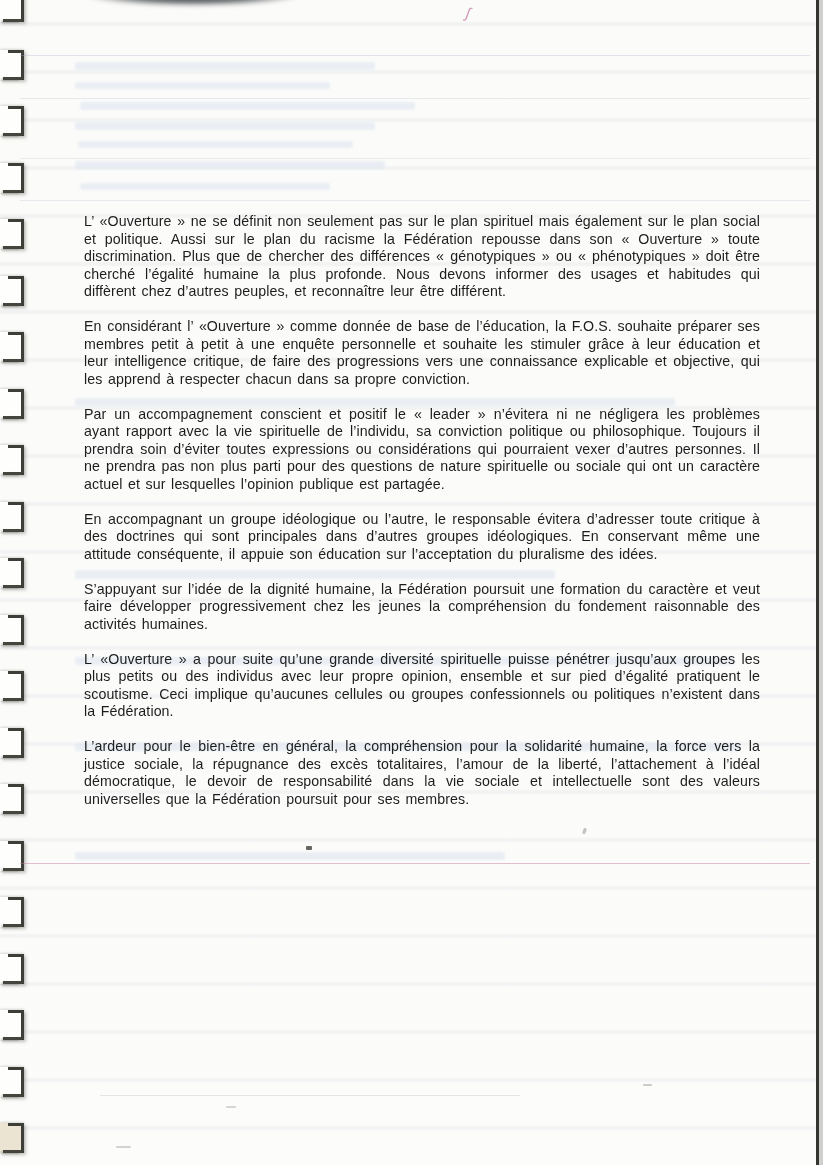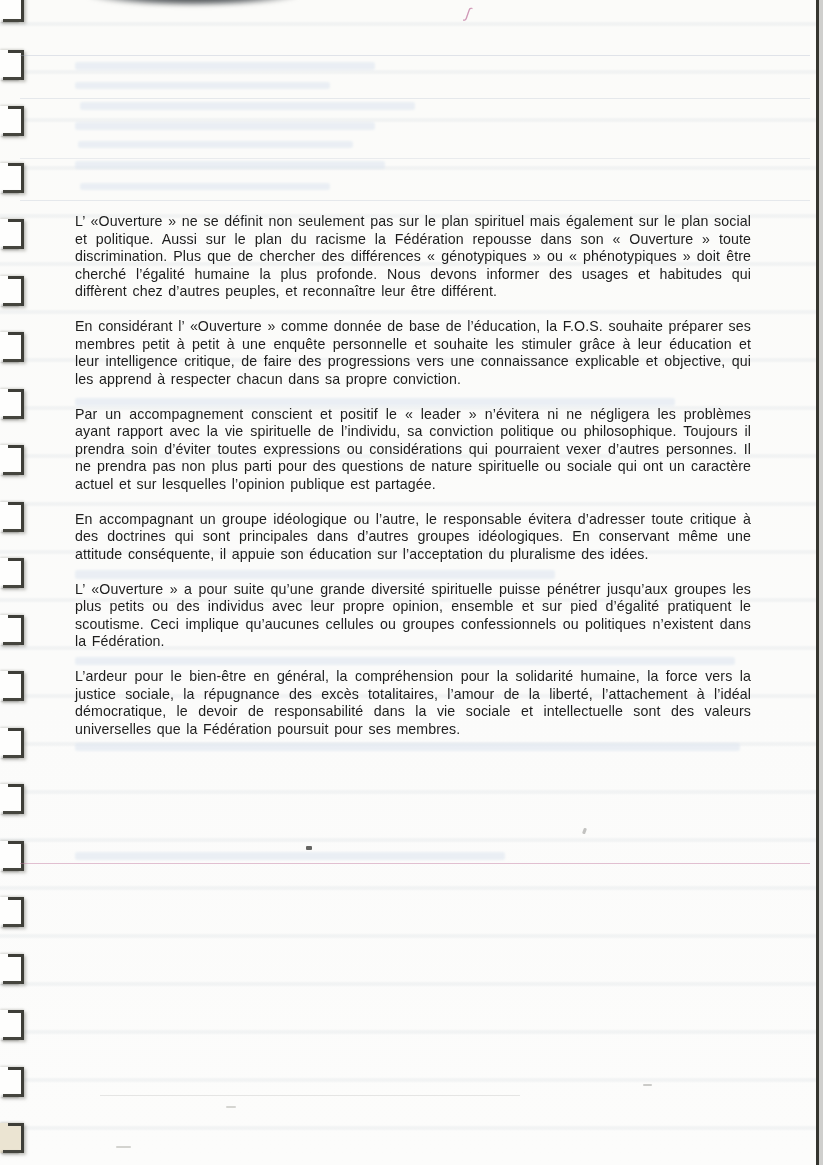--- a/index.html
+++ b/index.html
@@ -12,21 +12,21 @@
     position:relative;width:823px;height:1165px;overflow:hidden;
     background:
       repeating-linear-gradient(180deg,
         rgba(255,255,255,0) 0px, rgba(255,255,255,0) 21px,
         rgba(226,230,233,0.38) 23px, rgba(226,230,233,0.38) 25px,
         rgba(255,255,255,0) 27px, rgba(255,255,255,0) 48px),
       linear-gradient(180deg,#fbfbf9 0%,#fbfbfa 60%,#fcfcfb 100%);
   }
   
   .text-block{
-    position:absolute;left:75px;top:213px;width:676px;
+    position:absolute;left:84px;top:213px;width:676px;
     color:#1d1d1d;font-size:14.2px;line-height:17.5px;
     text-align:justify;word-spacing:1.5px;letter-spacing:0.1px;
     -webkit-font-smoothing:antialiased;
   }
   .text-block p{margin:0 0 17.5px 0;}
   
   .hole{
     position:absolute;left:0;width:21px;height:30px;background:#fefefd;
     border-right:3px solid #3e3e38;
     box-shadow:2px 2px 3px rgba(145,145,138,0.55), 0 -1px 2px rgba(165,165,158,0.4);
@@ -112,20 +112,21 @@
   <div class="ghost" style="left:75px;top:570px;width:480px;height:9px"></div>
   <div class="ghost" style="left:75px;top:657px;width:660px;height:8px"></div>
   <div class="ghost" style="left:75px;top:743px;width:665px;height:8px"></div>
   <div class="ghost" style="left:75px;top:852px;width:430px;height:8px"></div>
 
   <div class="text-block">
     <p>L’ «Ouverture » ne se définit non seulement pas sur le plan spirituel mais également sur le plan social et politique. Aussi sur le plan du racisme la Fédération repousse dans son « Ouverture » toute discrimination. Plus que de chercher des différences « génotypiques » ou « phénotypiques » doit être cherché l’égalité humaine la plus profonde. Nous devons informer des usages et habitudes qui diffèrent chez d’autres peuples, et reconnaître leur être différent.</p>
     <p>En considérant l’ «Ouverture » comme donnée de base de l’éducation, la F.O.S. souhaite préparer ses membres petit à petit à une enquête personnelle et souhaite les stimuler grâce à leur éducation et leur intelligence critique, de faire des progressions vers une connaissance explicable et objective, qui les apprend à respecter chacun dans sa propre conviction.</p>
     <p>Par un accompagnement conscient et positif le « leader » n’évitera ni ne négligera les problèmes ayant rapport avec la vie spirituelle de l’individu, sa conviction politique ou philosophique. Toujours il prendra soin d’éviter toutes expressions ou considérations qui pourraient vexer d’autres personnes. Il ne prendra pas non plus parti pour des questions de nature spirituelle ou sociale qui ont un caractère actuel et sur lesquelles l’opinion publique est partagée.</p>
     <p>En accompagnant un groupe idéologique ou l’autre, le responsable évitera d’adresser toute critique à des doctrines qui sont principales dans d’autres groupes idéologiques. En conservant même une attitude conséquente, il appuie son éducation sur l’acceptation du pluralisme des idées.</p>
+    <p>S’appuyant sur l’idée de la dignité humaine, la Fédération poursuit une formation du caractère et veut faire développer progressivement chez les jeunes la compréhension du fondement raisonnable des activités humaines.</p>
     <p>L’ «Ouverture » a pour suite qu’une grande diversité spirituelle puisse pénétrer jusqu’aux groupes les plus petits ou des individus avec leur propre opinion, ensemble et sur pied d’égalité pratiquent le scoutisme. Ceci implique qu’aucunes cellules ou groupes confessionnels ou politiques n’existent dans la  Fédération.</p>
     <p>L’ardeur pour le bien-être en général, la compréhension pour la solidarité humaine, la force vers la justice sociale, la répugnance des excès totalitaires, l’amour de la liberté, l’attachement à l’idéal démocratique, le devoir de responsabilité dans la vie sociale et intellectuelle sont des valeurs universelles que la Fédération poursuit pour ses membres.</p>
   </div>
 
   <div class="speck sp1"></div>
   <div class="speck sp2"></div>
   <div class="speck sp3"></div>
   <div class="speck sp4"></div>
   <div class="speck sp5"></div>
 

